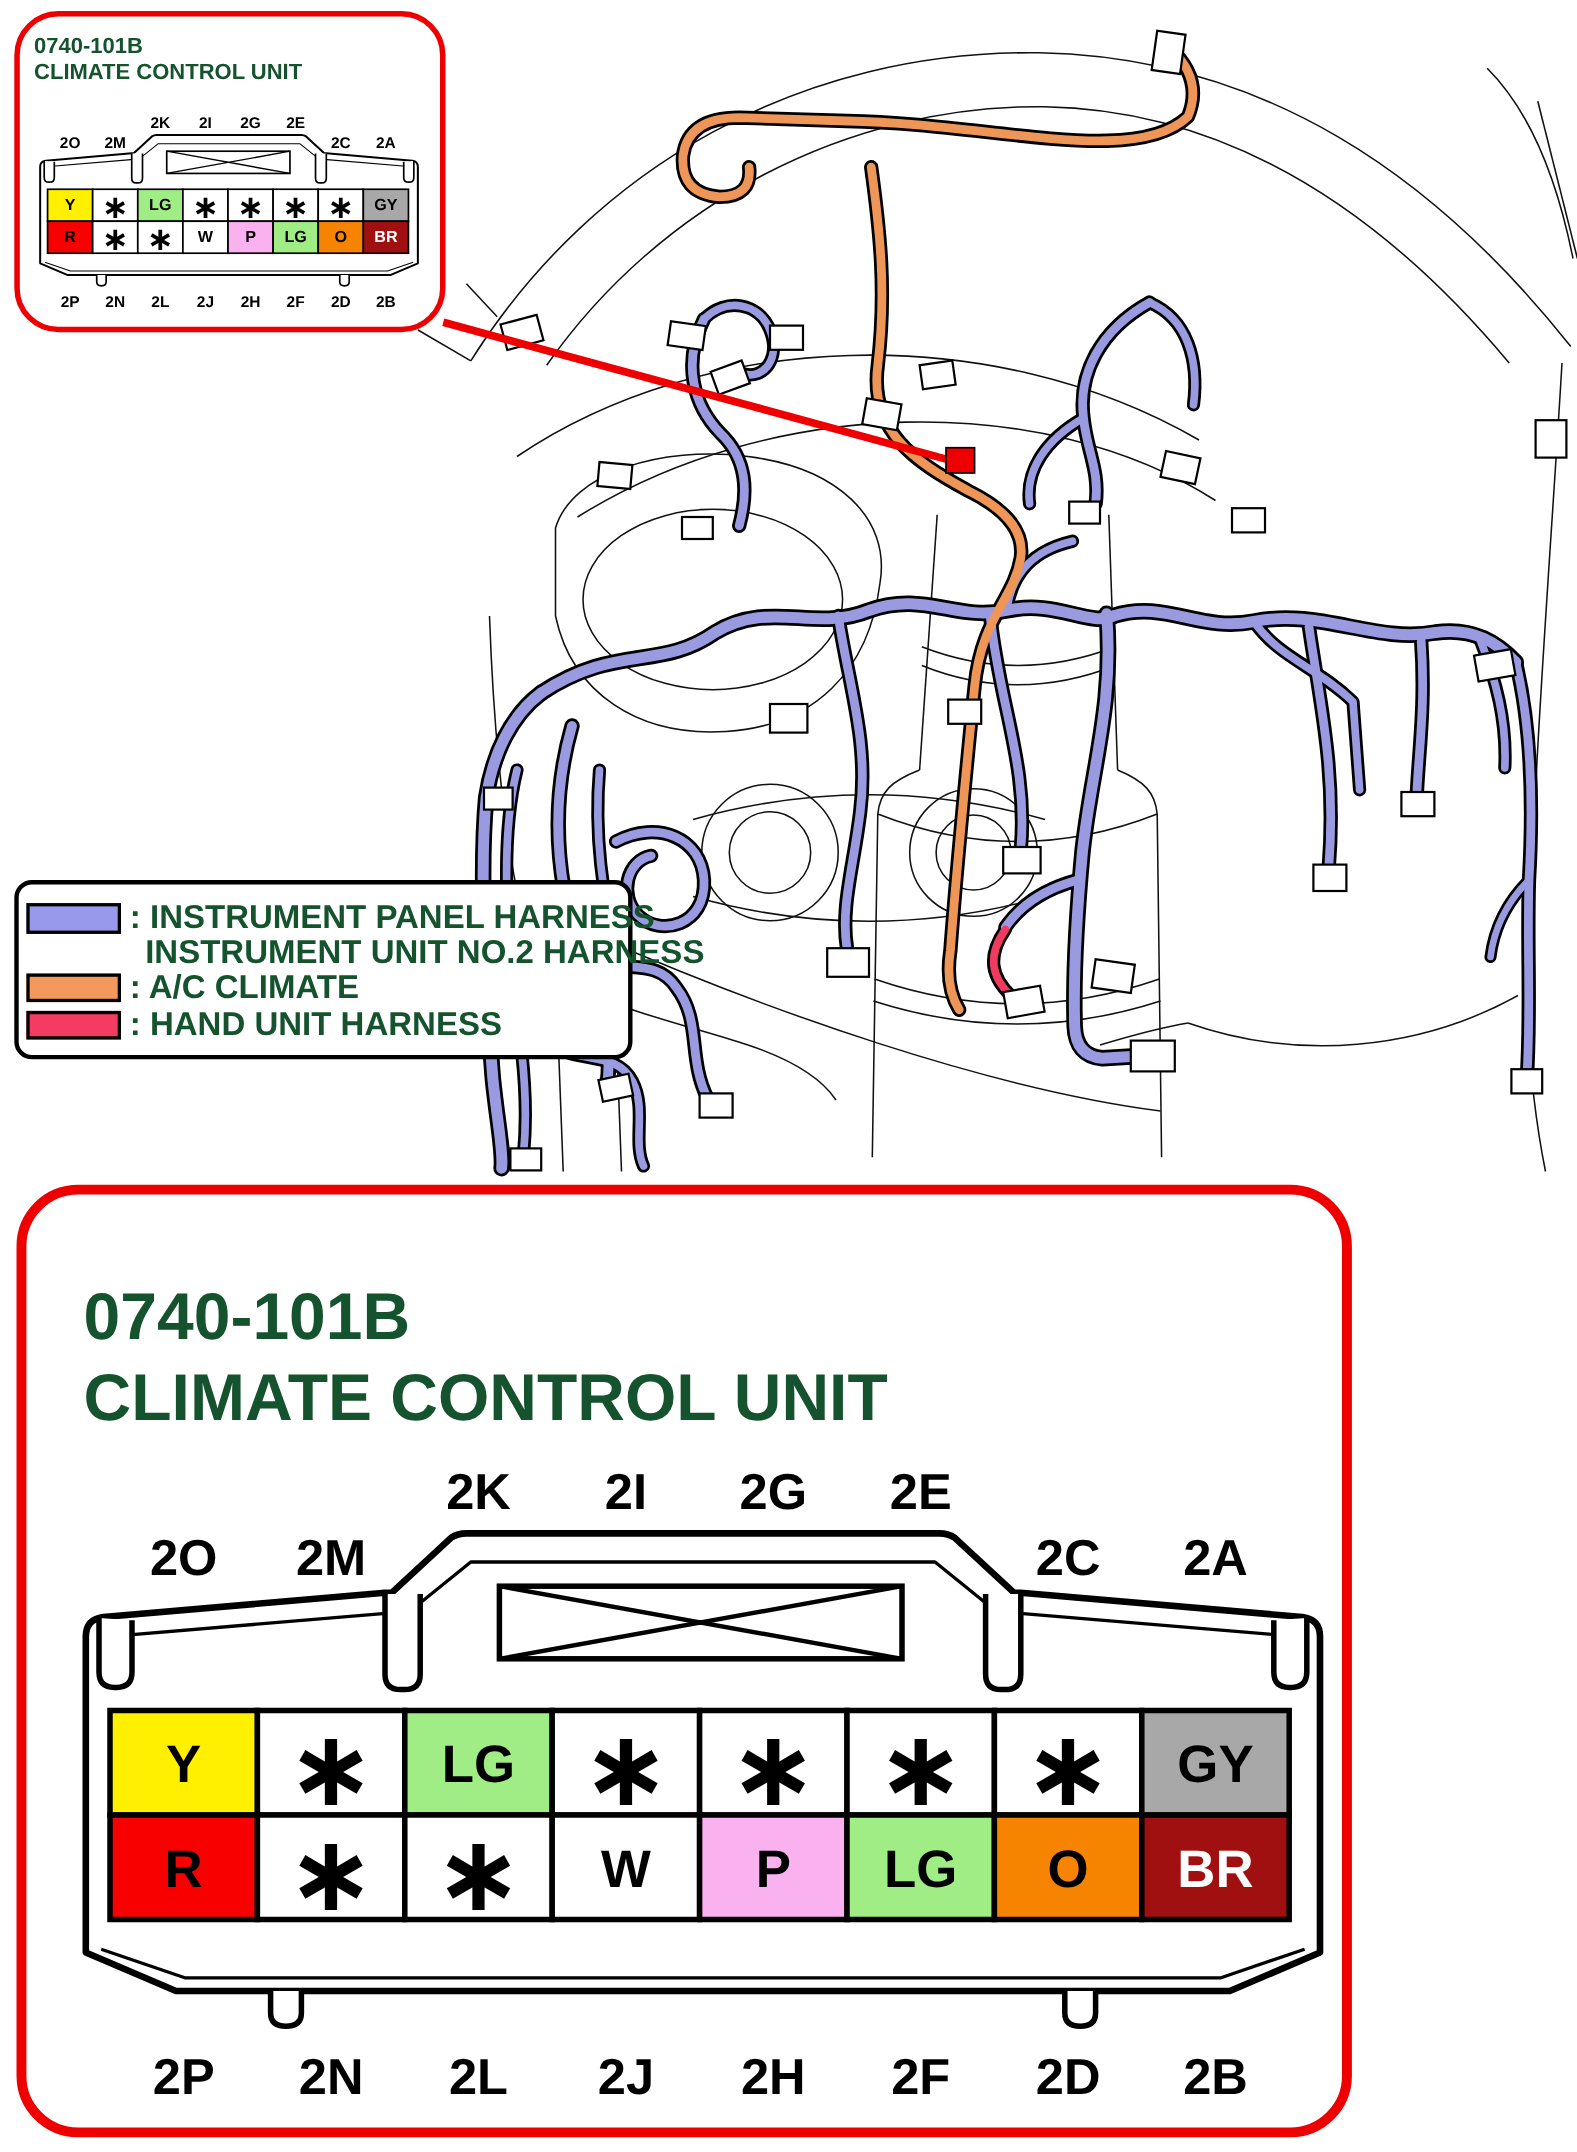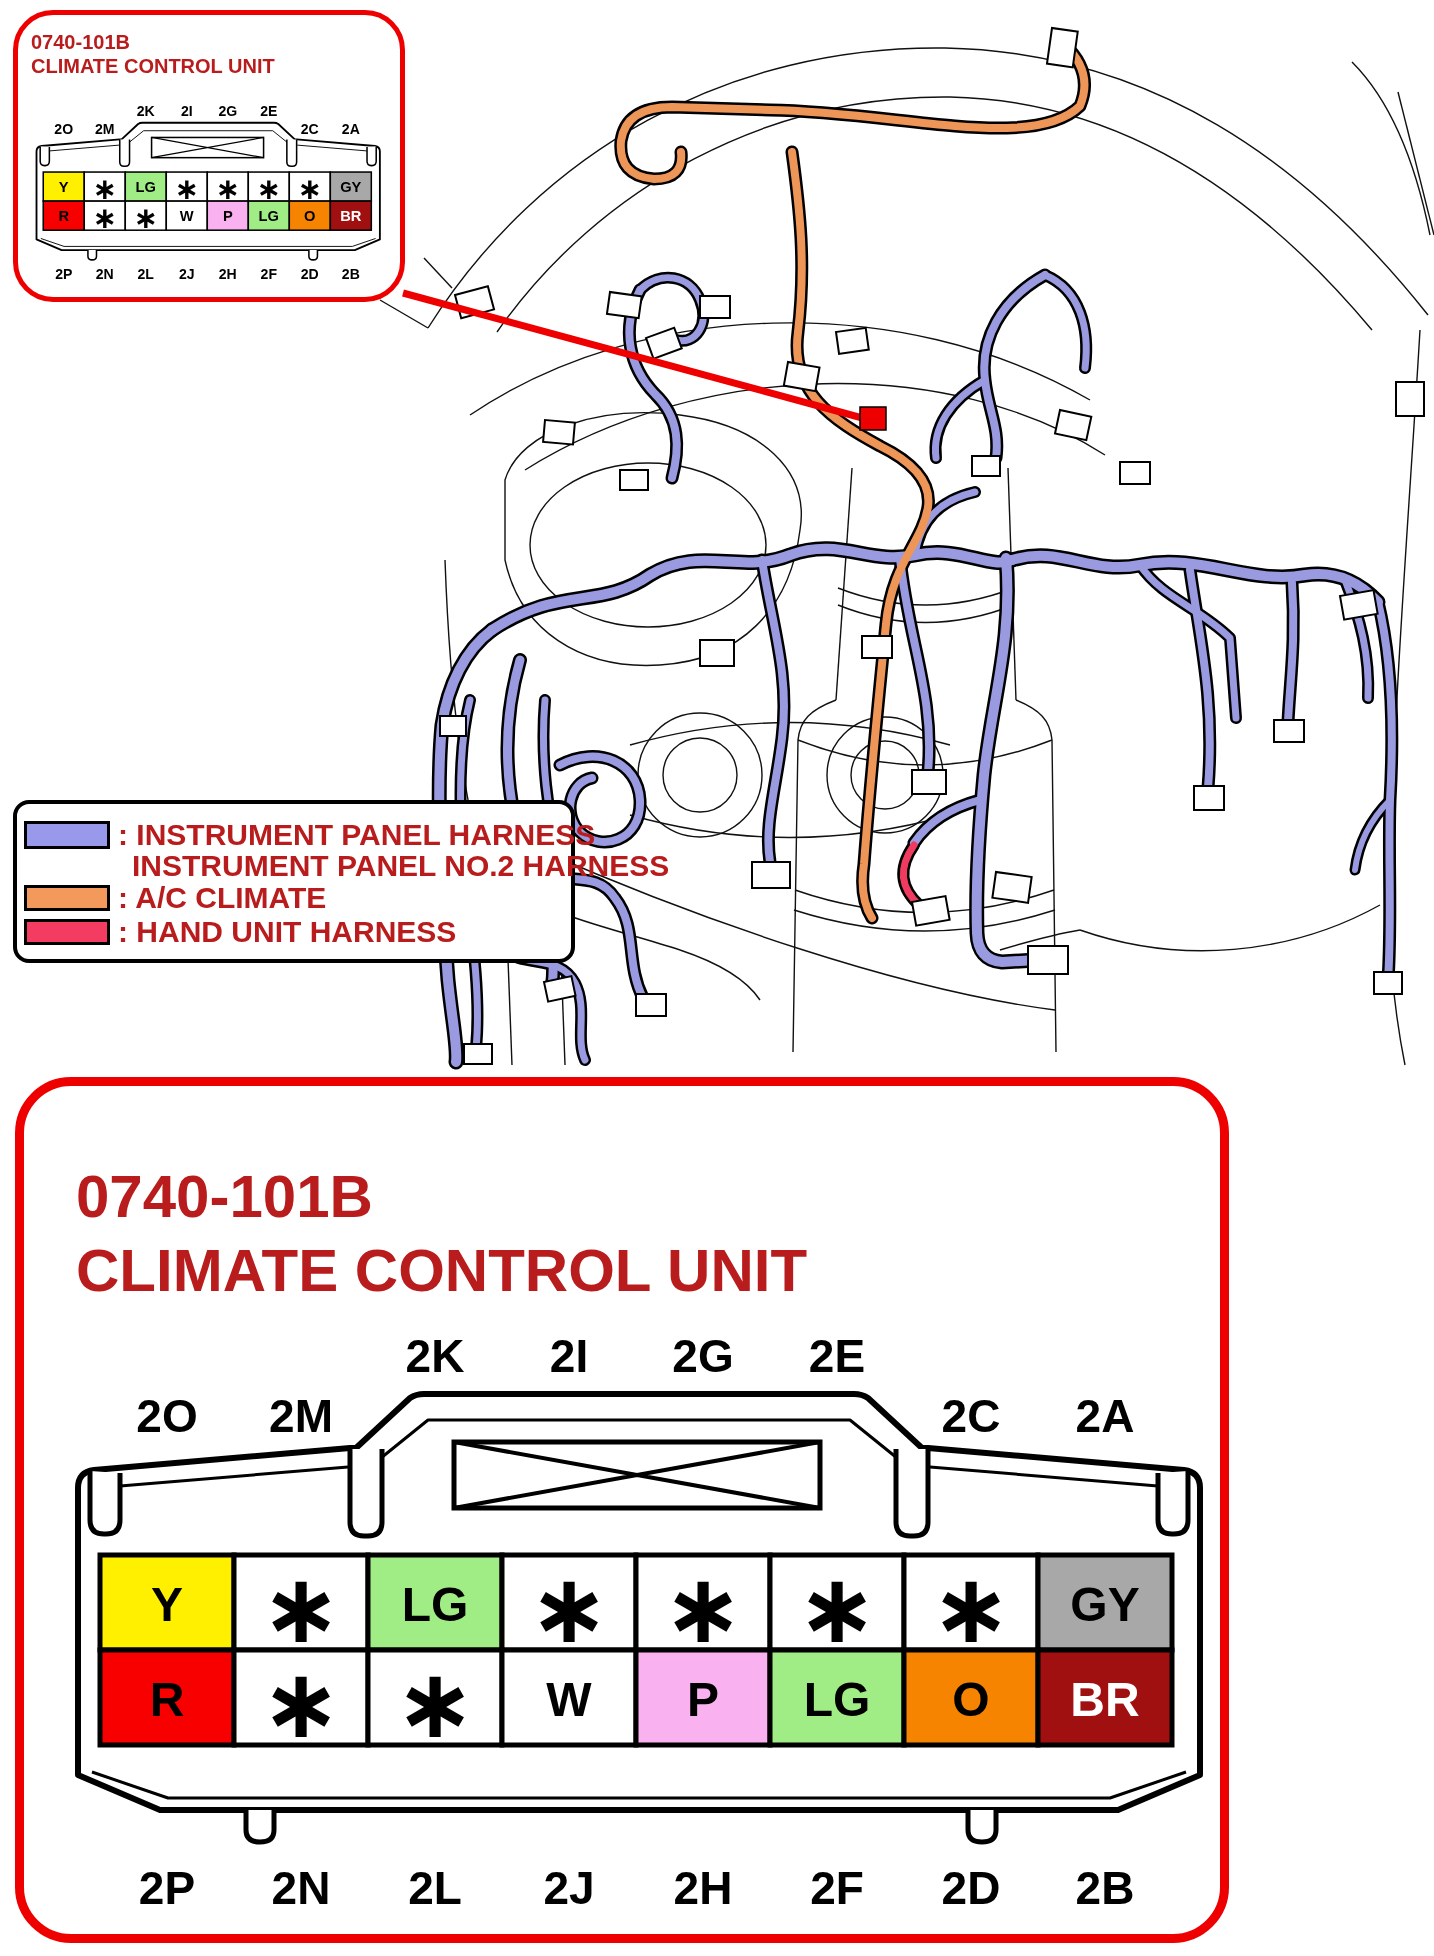--- a/index.html
+++ b/index.html
@@ -1,20 +1,20 @@
 <!DOCTYPE html>
 <html style="--red: #EE0000; --purple: #9A9AE0; --orange: #EE9558; --hbred: #EE3B5F;"><head>
 <meta charset="utf-8">
 <style>
   :root{
     --red:#EE0000; --purple:#9A9AE0; --orange:#EE9558; --hbred:#EE3B5F; --ink:#000000;
   }
   html,body{margin:0;padding:0;background:#fff;}
   .stage{position:relative;width:1434px;height:1956px;background:#fff;overflow:hidden;
-         font-family:"Liberation Sans",sans-serif;color:#b91c1c;}
+         font-family:"Liberation Sans",sans-serif;color:#14532d;}
   .abs{position:absolute;}
   .callout{position:absolute;box-sizing:border-box;background:#fff;border:5px solid var(--red);}
   #inset-box{left:13px;top:10px;width:392px;height:292px;border-radius:40px;background:transparent;}
   #detail-box{left:15px;top:1077px;width:1214px;height:866px;border-width:9px;border-radius:56px;}
   #inset-box .pn,#inset-box .tt{position:absolute;left:13px;font-weight:700;font-size:20px;line-height:1.15;white-space:nowrap;}
   #inset-box .pn{top:16px;}
   #inset-box .tt{top:40px;}
   #detail-box .pn,#detail-box .tt{position:absolute;left:52px;font-weight:700;font-size:60px;line-height:1.1;white-space:nowrap;}
   #detail-box .pn{top:78px;}
   #detail-box .tt{top:152px;}
@@ -248,21 +248,21 @@
     <div class="pn">0740-101B</div>
     <div class="tt">CLIMATE CONTROL UNIT</div>
     <svg class="abs" style="left:13px;top:88px" width="355" height="184" viewBox="0 0 1160 600">
       <use href="#conn-fig" xlink:href="#conn-fig"></use>
     </svg>
   </div>
 
   <div id="legend">
     <div class="swatch" style="top: 17px; height: 28px; background: rgb(153, 153, 236);"></div>
     <div class="legend-line" style="left:101px;top:18px">: INSTRUMENT PANEL HARNESS</div>
-    <div class="legend-line" style="left:115px;top:49px">INSTRUMENT PANEL NO.2 HARNESS</div>
+    <div class="legend-line" style="left:115px;top:49px">INSTRUMENT UNIT NO.2 HARNESS</div>
     <div class="swatch" style="top: 81px; height: 26px; background: rgb(242, 153, 91);"></div>
     <div class="legend-line" style="left:101px;top:81px">: A/C CLIMATE</div>
     <div class="swatch" style="top: 115px; height: 26px; background: rgb(244, 60, 98);"></div>
     <div class="legend-line" style="left:101px;top:115px">: HAND UNIT HARNESS</div>
   </div>
 
   <div id="detail-box" class="callout">
     <div class="pn">0740-101B</div>
     <div class="tt">CLIMATE CONTROL UNIT</div>
     <svg class="abs" style="left:36px;top:244px" width="1160" height="600" viewBox="0 0 1160 600">

